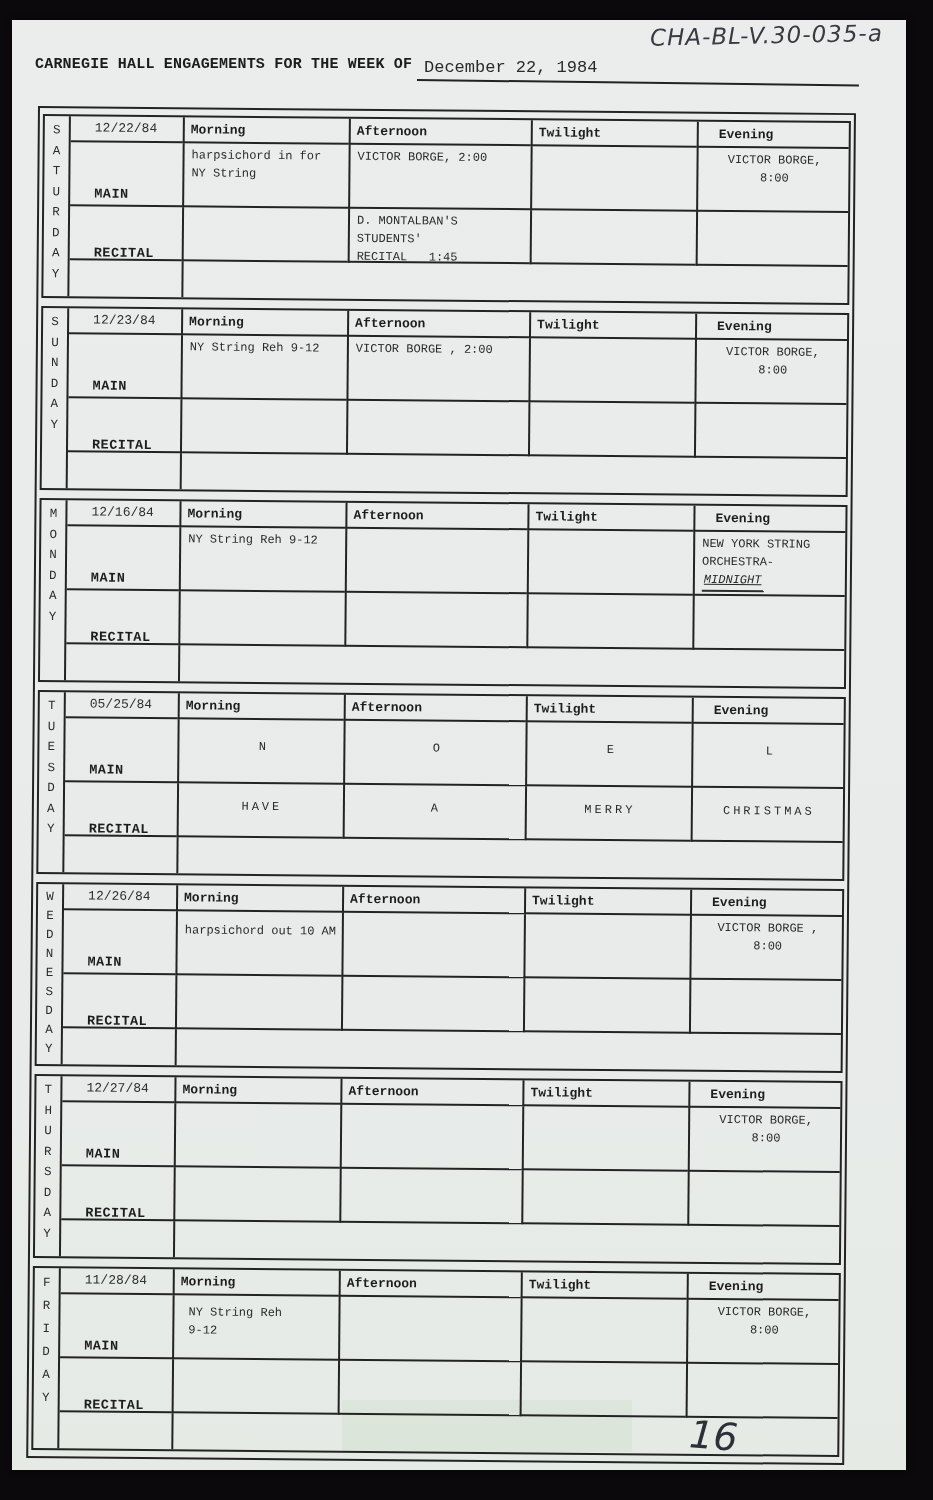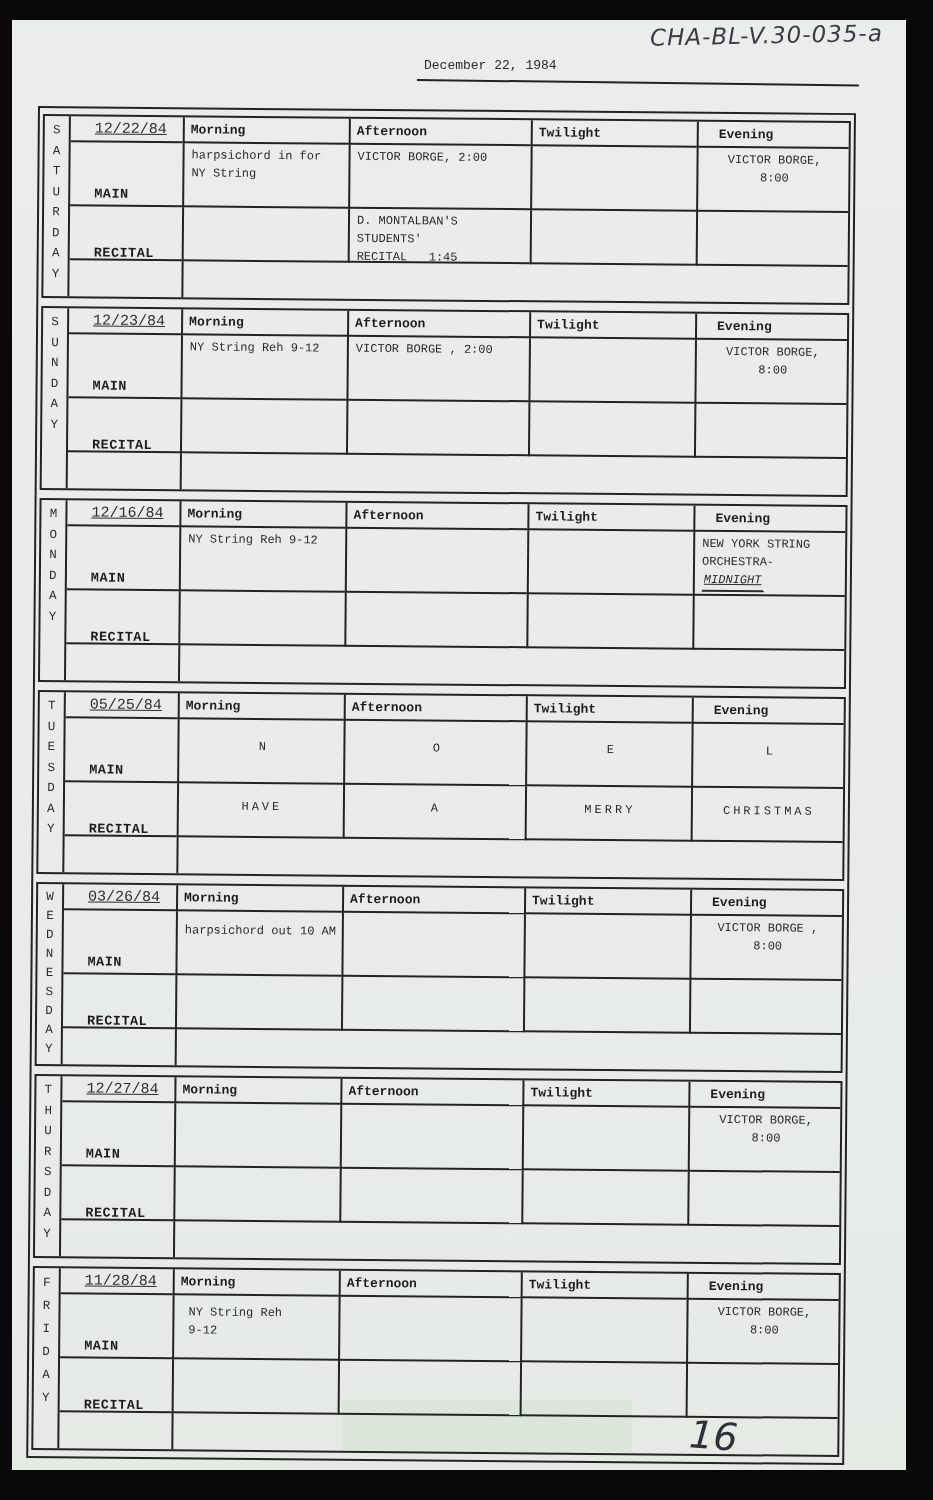--- a/index.html
+++ b/index.html
@@ -14,21 +14,21 @@
     background:linear-gradient(180deg,#eaedec 0%,#e8ebea 60%,#e7ebe8 88%,#e6eae5 100%);
     box-shadow:0 0 6px rgba(0,0,0,.6);
   }
   .doc-title{
     position:absolute;left:23px;top:36px;
     font-size:15px;font-weight:700;letter-spacing:.2px;color:#1c1c1c;
     white-space:nowrap;
   }
   .week-of{
     position:absolute;left:412px;top:38px;
-    font-size:13px;color:#2a2a2a;white-space:nowrap;
+    font-size:17px;color:#2a2a2a;white-space:nowrap;
   }
   .week-underline{
     position:absolute;left:405px;top:59px;width:442px;height:2px;
     background:#222;transform:rotate(0.7deg);transform-origin:0 0;
   }
   .archive-code{
     position:absolute;left:638px;top:2px;width:260px;
     font-family:"DejaVu Sans",sans-serif;font-style:italic;
     font-size:23px;letter-spacing:1px;color:#3a3a42;
     transform:rotate(-1.2deg);white-space:nowrap;
@@ -49,21 +49,21 @@
   }
   .daycol{
     grid-row:span 4;grid-column:1;
     border-right:2px solid #232323;
     white-space:pre-line;text-align:center;
     font-size:12.5px;line-height:20.5px;padding-top:4px;color:#2b2b2b;
   }
   .cell{box-sizing:border-box;overflow:hidden;}
   .bl{border-left:2px solid #232323;}
   .bb{border-bottom:2px solid #232323;}
-  .datecell{font-size:15px;padding:4px 0 0 24px;color:#2e2e2e;text-decoration:underline;}
+  .datecell{font-size:13px;padding:4px 0 0 24px;color:#2e2e2e;}
   .hdr{font-weight:700;font-size:13px;padding:5px 0 0 6px;color:#1d1d1d;}
   .hdr-evening{padding-left:20px;}
   .rowlabel{
     font-weight:700;font-size:13.5px;letter-spacing:.5px;color:#1d1d1d;
     display:flex;align-items:center;padding-left:24px;margin-top:40px;
   }
   .body{
     font-size:12px;line-height:1.5;padding:3px 5px 0 7px;
     white-space:pre-wrap;color:#2a2a2a;
   }
@@ -86,20 +86,21 @@
   .scan-band{
     position:absolute;left:330px;bottom:18px;width:290px;height:52px;
     background:rgba(190,214,186,0.25);
   }
 </style>
 </head>
 <body>
 
 <div class="paper">
   <div class="archive-code">CHA-BL-V.30-035-a</div>
+  <div class="doc-title">CARNEGIE HALL ENGAGEMENTS FOR THE WEEK OF</div>
   <div class="week-of">December 22, 1984</div>
   <div class="week-underline"></div>
   <div class="scan-band"></div>
 
   <div class="table-outer">
 
     <div class="block">
       <div class="daycol">S
 A
 T
@@ -214,21 +215,21 @@
     <div class="block">
       <div class="daycol" style="line-height:19px">W
 E
 D
 N
 E
 S
 D
 A
 Y</div>
-      <div class="cell datecell bb">03/26/84</div>
+      <div class="cell datecell bb">12/26/84</div>
       <div class="cell hdr bl bb">Morning</div>
       <div class="cell hdr bl bb">Afternoon</div>
       <div class="cell hdr bl bb">Twilight</div>
       <div class="cell hdr hdr-evening bl bb">Evening</div>
       <div class="cell rowlabel bb">MAIN</div>
       <div class="cell body bl bb" style="padding-top:10px">harpsichord out 10 AM</div>
       <div class="cell body bl bb"></div>
       <div class="cell body bl bb"></div>
       <div class="cell body bl bb ctr">VICTOR BORGE ,
 8:00</div>

